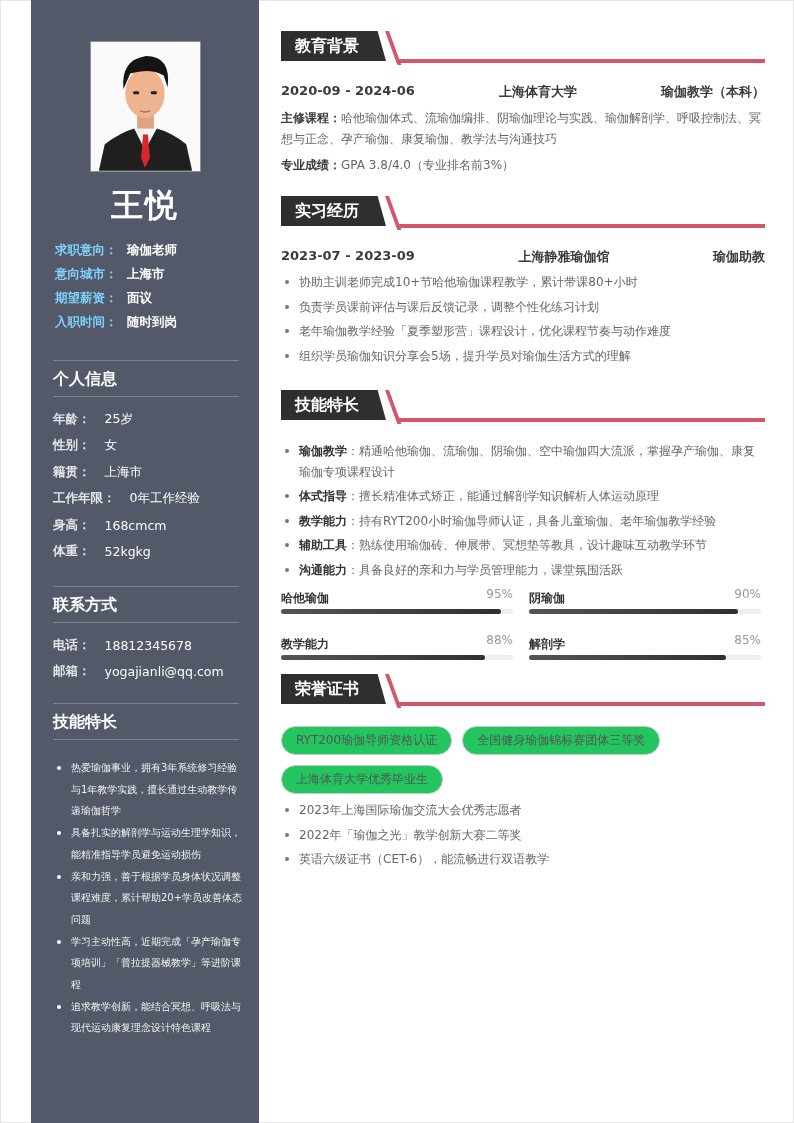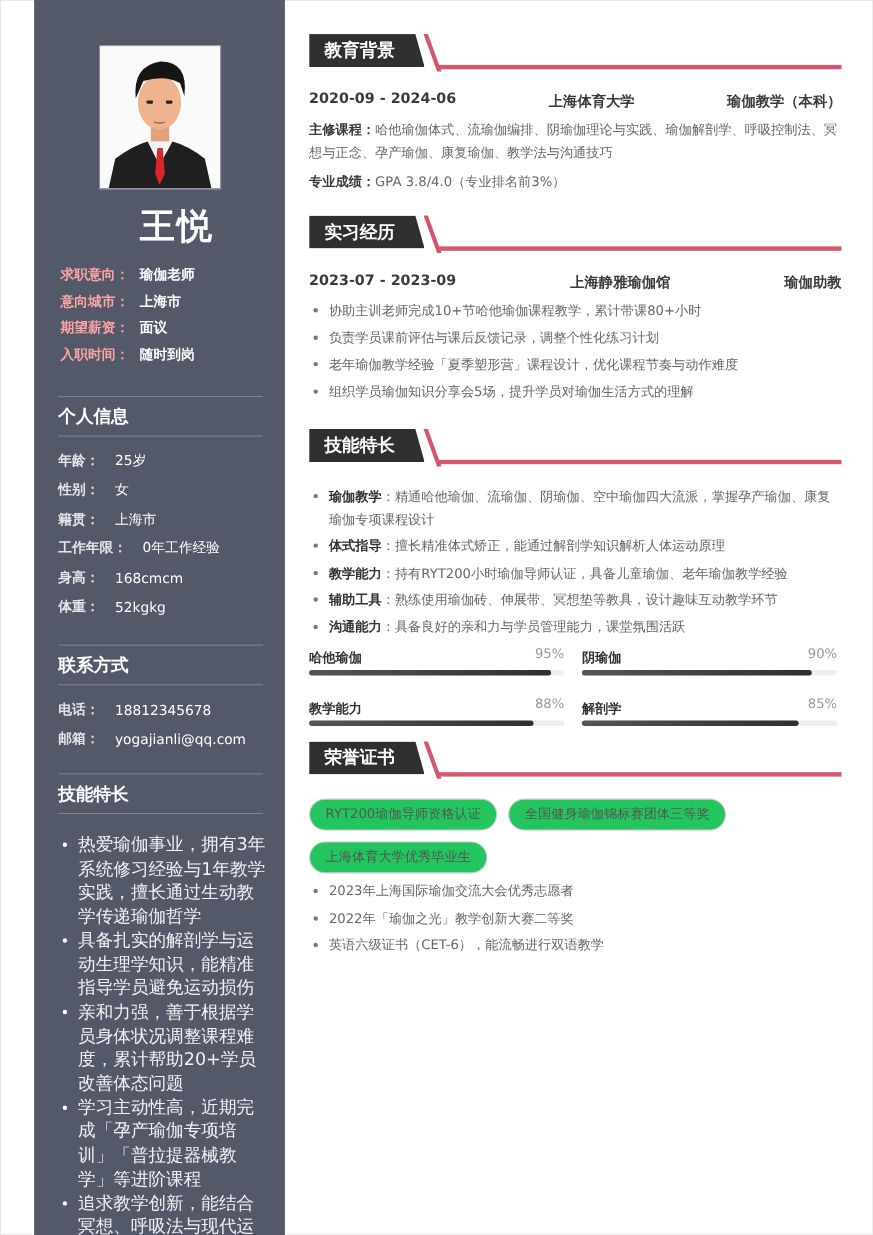--- a/index.html
+++ b/index.html
@@ -4,33 +4,33 @@
   <style>
     * { box-sizing: border-box; margin: 0; padding: 0; }
     html, body { width: 794px; height: 1123px; background: #ffffff; overflow: hidden; }
     body { font-family: "DejaVu Sans", "Liberation Sans", sans-serif; color: #555; position: relative; }
     .page-border { position: absolute; left: 0; top: 0; width: 794px; height: 1123px; border: 1px solid #e6e6e6; pointer-events: none; }
 
     
     .sidebar { position: absolute; left: 31px; top: 0; width: 228px; height: 1123px; background: #535968; color: #fff; }
     .photo { position: absolute; left: 59px; top: 41px; width: 111px; height: 131px; background: #fafafa; border: 1px solid #8a8f9a; overflow: hidden; }
     .photo svg { display: block; width: 100%; height: 100%; }
-    .name { position: absolute; left: 16px; top: 184px; width: 228px; text-align: center; font-size: 32px; font-weight: bold; color: #fff; letter-spacing: 2px; }
+    .name { position: absolute; left: 0; top: 184px; width: 228px; text-align: center; font-size: 32px; font-weight: bold; color: #fff; letter-spacing: 2px; }
     .basic-list { position: absolute; left: 24px; top: 238px; }
     .basic-row { display: flex; height: 24px; align-items: center; font-size: 12.5px; font-weight: bold; }
-    .basic-row .lbl { color: #fca5a5; width: 72px; }
+    .basic-row .lbl { color: #7dd3fc; width: 72px; }
     .basic-row .val { color: #fff; }
     .s-divider { position: absolute; left: 22px; width: 186px; height: 1px; background: #7d8290; }
     .s-title { position: absolute; left: 22px; font-size: 16px; font-weight: bold; color: #fff; }
     .info-list { position: absolute; left: 22px; }
     .info-row { display: flex; align-items: center; height: 26.5px; font-size: 12.5px; }
     .info-row .lbl { color: #e3e5ea; font-weight: bold; }
     .info-row .val { color: #fff; margin-left: 14px; }
     .eval-list { position: absolute; left: 22px; top: 757px; width: 190px; list-style: none; }
-    .eval-list li { position: relative; padding-left: 18px; font-size: 16px; line-height: 21.7px; color: #f1f2f4; margin-bottom: 0px; }
+    .eval-list li { position: relative; padding-left: 18px; font-size: 10px; line-height: 21.7px; color: #f1f2f4; margin-bottom: 0px; }
     .eval-list li::before { content: ""; position: absolute; left: 4px; top: 9px; width: 4px; height: 4px; border-radius: 50%; background: #fff; }
 
     
     .main { position: absolute; left: 281px; top: 0; width: 484px; }
     .sec-head { position: absolute; left: 0; width: 484px; height: 30px; }
     .sec-head .label { position: absolute; left: 0; top: 0; height: 30px; width: 105px; background: #2f2f2f; color: #fff; font-size: 16px; font-weight: bold; padding-left: 14px; line-height: 30px; clip-path: polygon(0 0, 92% 0, 100% 100%, 0 100%); }
     .sec-head .slash { position: absolute; left: 104px; top: 0; width: 4px; height: 34px; background: #d4566a; transform: skewX(20deg); transform-origin: top left; }
     .sec-head .line { position: absolute; left: 116px; top: 28px; right: 0; height: 4px; background: #d4566a; }
 
     .edu-row { position: absolute; left: 0; width: 484px; display: flex; justify-content: space-between; font-size: 13px; font-weight: bold; color: #3a3a3a; }

